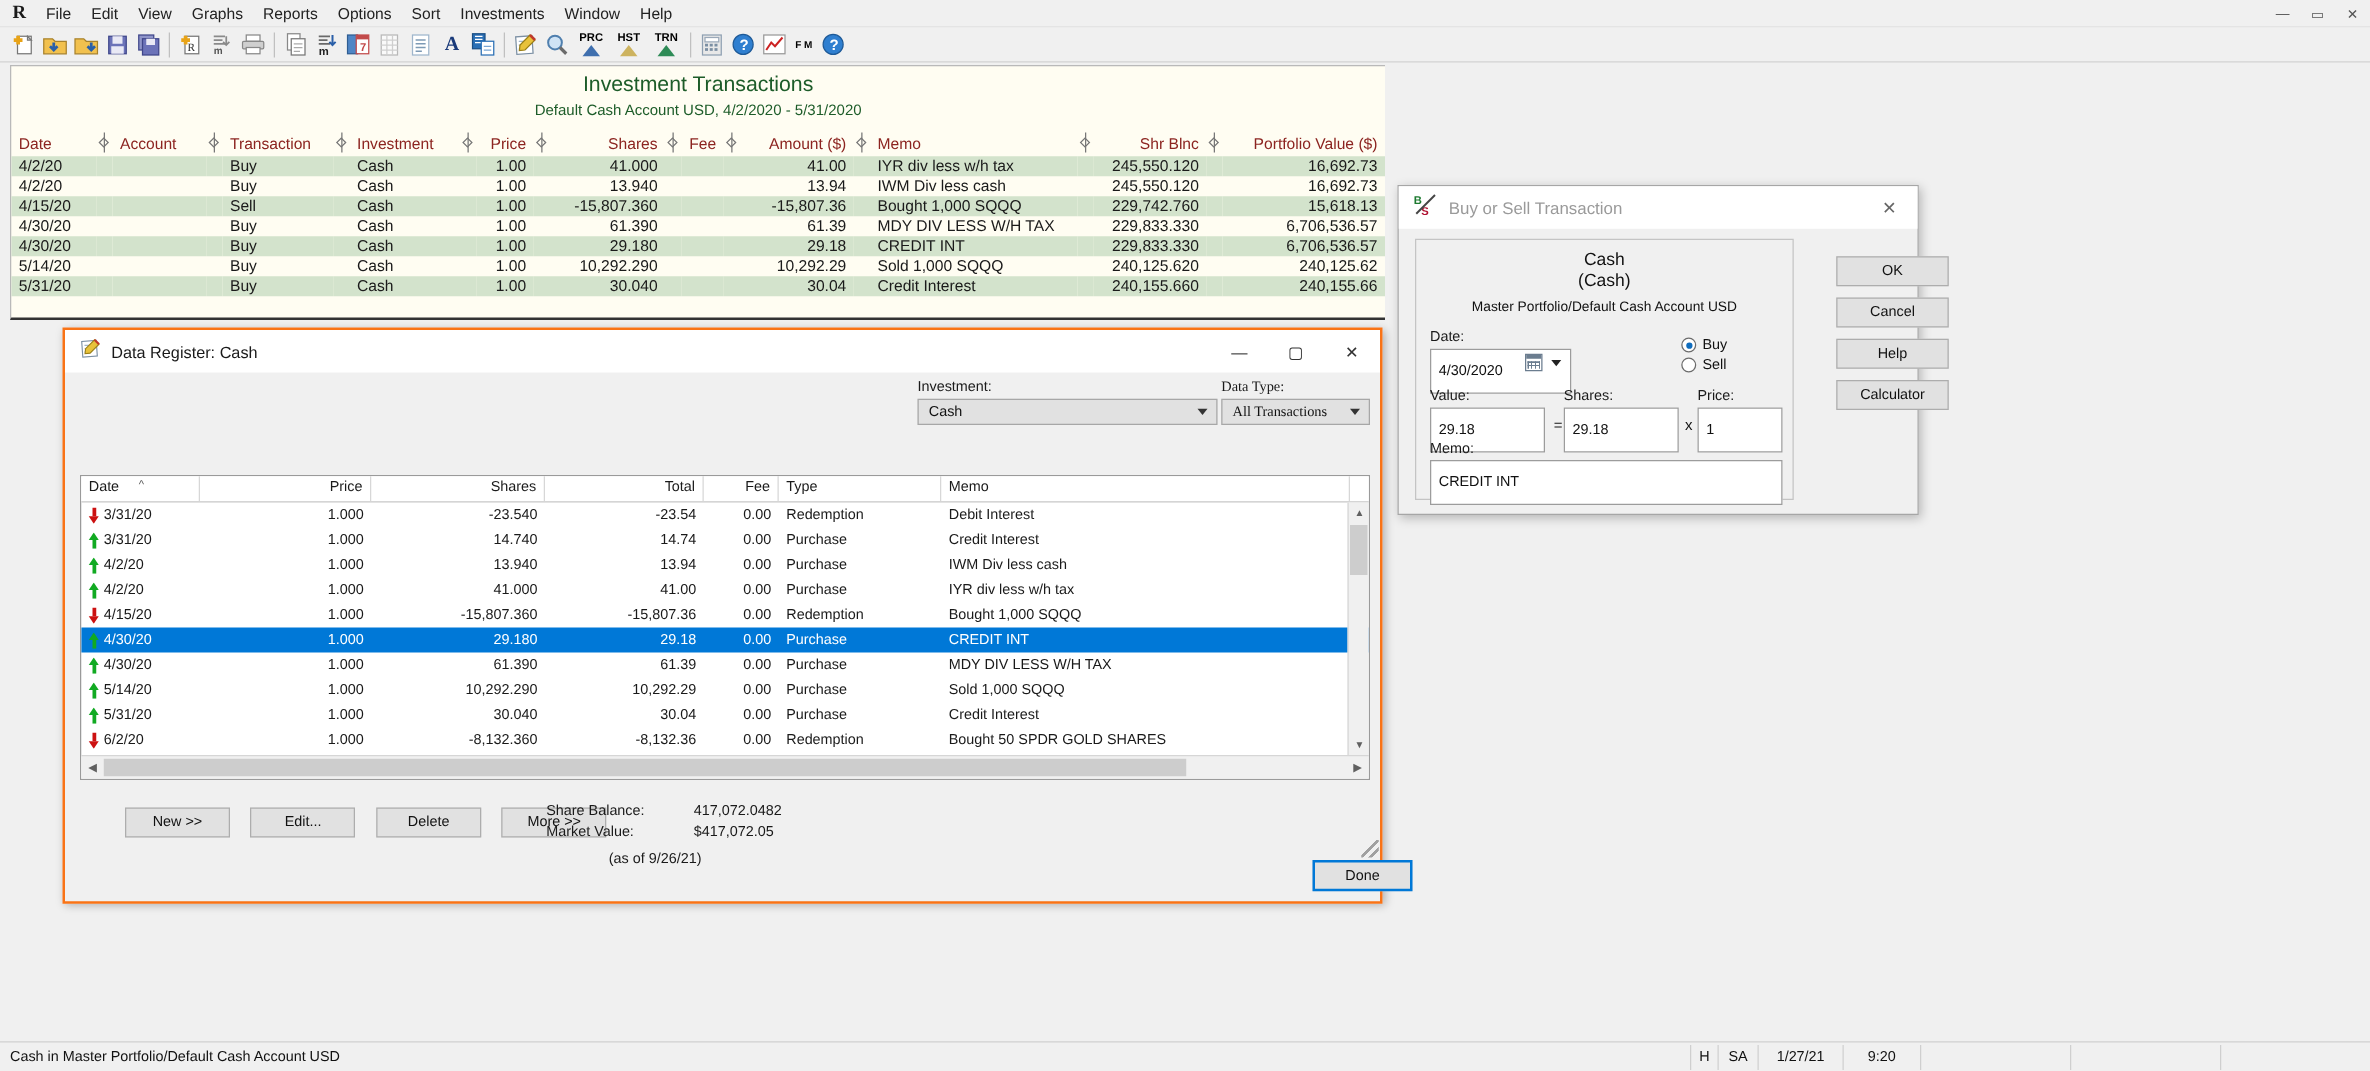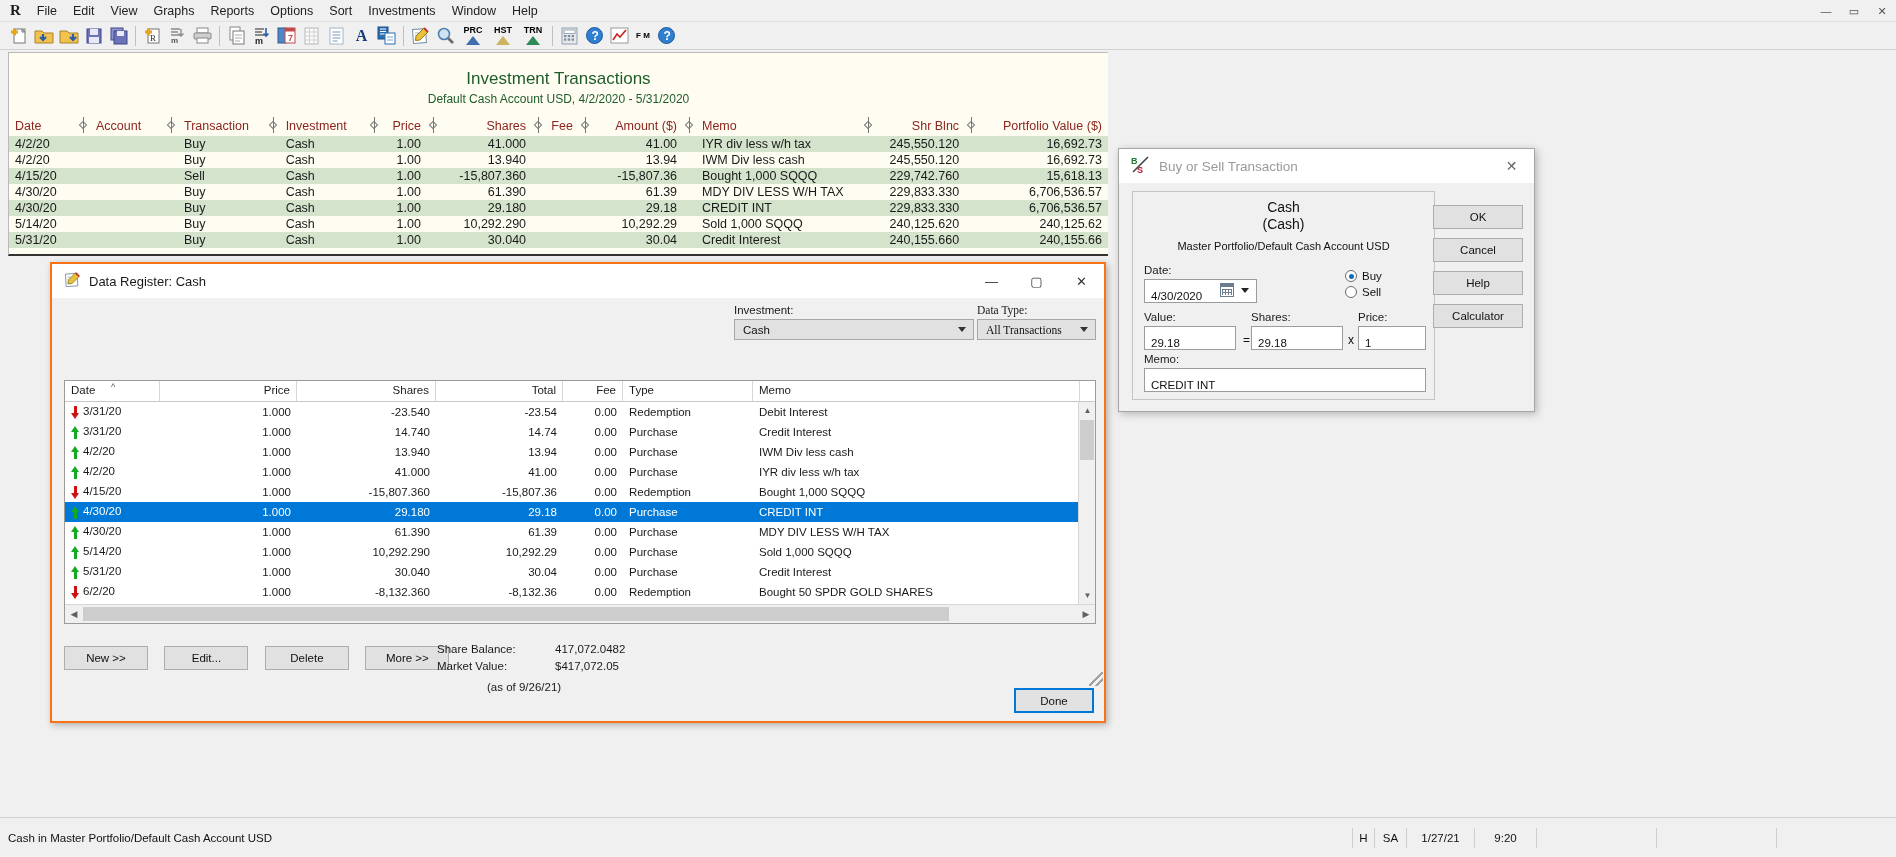--- a/index.html
+++ b/index.html
@@ -68,21 +68,21 @@
     width: 1100px; height: 204px;
     background: #fffdf2;
     border-left: 1px solid #b9b9b9;
     border-top: 1px solid #b9b9b9;
     border-bottom: 2px solid #333;
     overflow: hidden;
   }
   .rpt-title {
     text-align: center; font-size: 17px; color: #1d5c29;
     font-family: "Liberation Sans", sans-serif;
-    margin-top: 16px;
+    margin-top: 5px;
   }
   .rpt-sub {
     text-align: center; font-size: 12px; color: #1d5c29;
     margin-top: 3px;
   }
   .rpt-table { width: 100%; border-collapse: collapse; margin-top: 11px; }
   .rpt-table th {
     font-size: 12.5px; color: #8c2420; font-weight: normal;
     padding: 1px 6px 2px 6px; white-space: nowrap;
   }
@@ -209,21 +209,21 @@
     position: absolute; top: 0; width: 18px; height: 18px;
     display: flex; align-items: center; justify-content: center;
     font-size: 9px; color: #606060;
   }
 
   
   .btn {
     height: 24px; min-width: 80px;
     background: #e1e1e1; border: 1px solid #adadad;
     font-size: 11.5px; color: #111; cursor: default;
-    display: inline-flex; align-items: center; justify-content: center;
+    display: inline-flex; align-items: center; justify-content: center; margin-left: 36px;
   }
   .btn.primary { border: 2px solid #0078d7; background: #e1e1e1; }
   .summary-lbl { font-size: 11.5px; color: #1a1a1a; }
   .summary-val { font-size: 11.5px; color: #1a1a1a; }
 
   .resize-grip {
     position: absolute; right: 1px; bottom: 1px; width: 14px; height: 14px;
     background:
       linear-gradient(135deg, transparent 45%, #a0a0a0 45%, #a0a0a0 55%, transparent 55%),
       linear-gradient(135deg, transparent 70%, #a0a0a0 70%, #a0a0a0 80%, transparent 80%);
@@ -248,23 +248,23 @@
     font-size: 14px; color: #666;
   }
   .bs-panel {
     position: absolute; left: 13px; top: 42px;
     width: 303px; height: 209px;
     border: 1px solid #c4c4c4; background: #f0f0f0;
   }
   .bs-hdr { text-align: center; font-size: 14px; color: #111; margin-top: 7px; line-height: 17px; }
   .bs-port { text-align: center; font-size: 11px; color: #111; margin-top: 7px; }
   .ifld {
-    height: 24px; background: #fff; border: 1px solid #9c9c9c;
+    height: 36px; background: #fff; border: 1px solid #9c9c9c;
     font-size: 11.5px; color: #111;
-    display: flex; align-items: flex-end; padding-left: 6px;
+    display: flex; align-items: center; padding-left: 6px;
     position: relative;
   }
   .cal-ico {
     position: absolute; right: 22px; top: 3px; width: 14px; height: 14px;
     border: 1px solid #6b7d8f; background: #fff;
   }
   .cal-ico::before {
     content: ''; position: absolute; left: 0; top: 0; right: 0; height: 3px; background: #6b7d8f;
   }
   .cal-ico::after {
@@ -287,21 +287,21 @@
   .radio.on::after {
     content: ''; position: absolute; left: 2.5px; top: 2.5px;
     width: 5px; height: 5px; border-radius: 50%; background: #0f6cbd;
   }
   .radio-lbl { font-size: 11.5px; color: #111; }
   .bs-btns { position: absolute; right: 11px; top: 56px; width: 90px; }
   .bs-btns .btn { width: 90px; margin-bottom: 9px; display: flex; }
 
   
   .statusbar {
-    position: absolute; left: 0; bottom: 0; width: 1896px; height: 40px;
+    position: absolute; left: 0; bottom: 0; width: 1896px; height: 24px;
     background: #f0f0f0; border-top: 1px solid #d0d0d0;
     display: flex; align-items: center;
   }
   .sb-main { font-size: 11.5px; color: #111; padding-left: 8px; flex: 1; }
   .sb-cell {
     font-size: 11.5px; color: #111; height: 20px;
     display: flex; align-items: center; justify-content: center;
     border-left: 1px solid #cfcfcf; padding: 0 6px;
   }
 </style>

